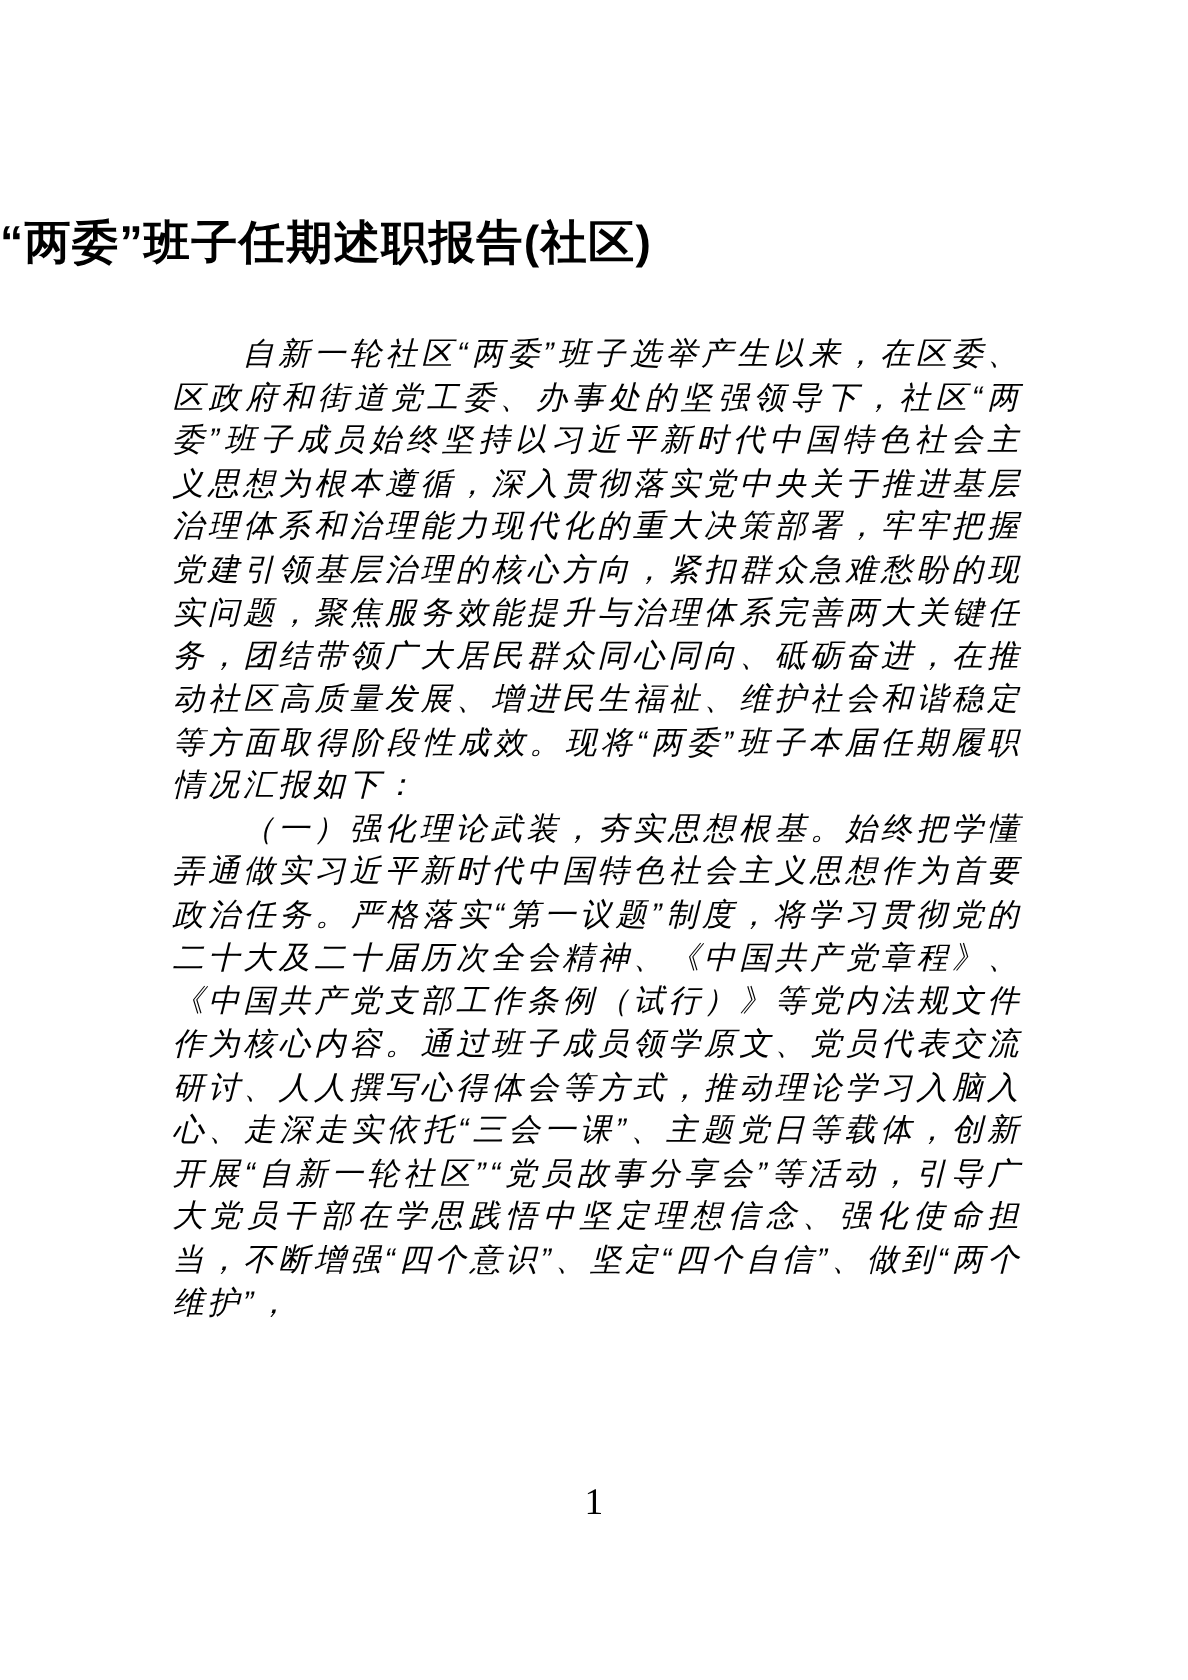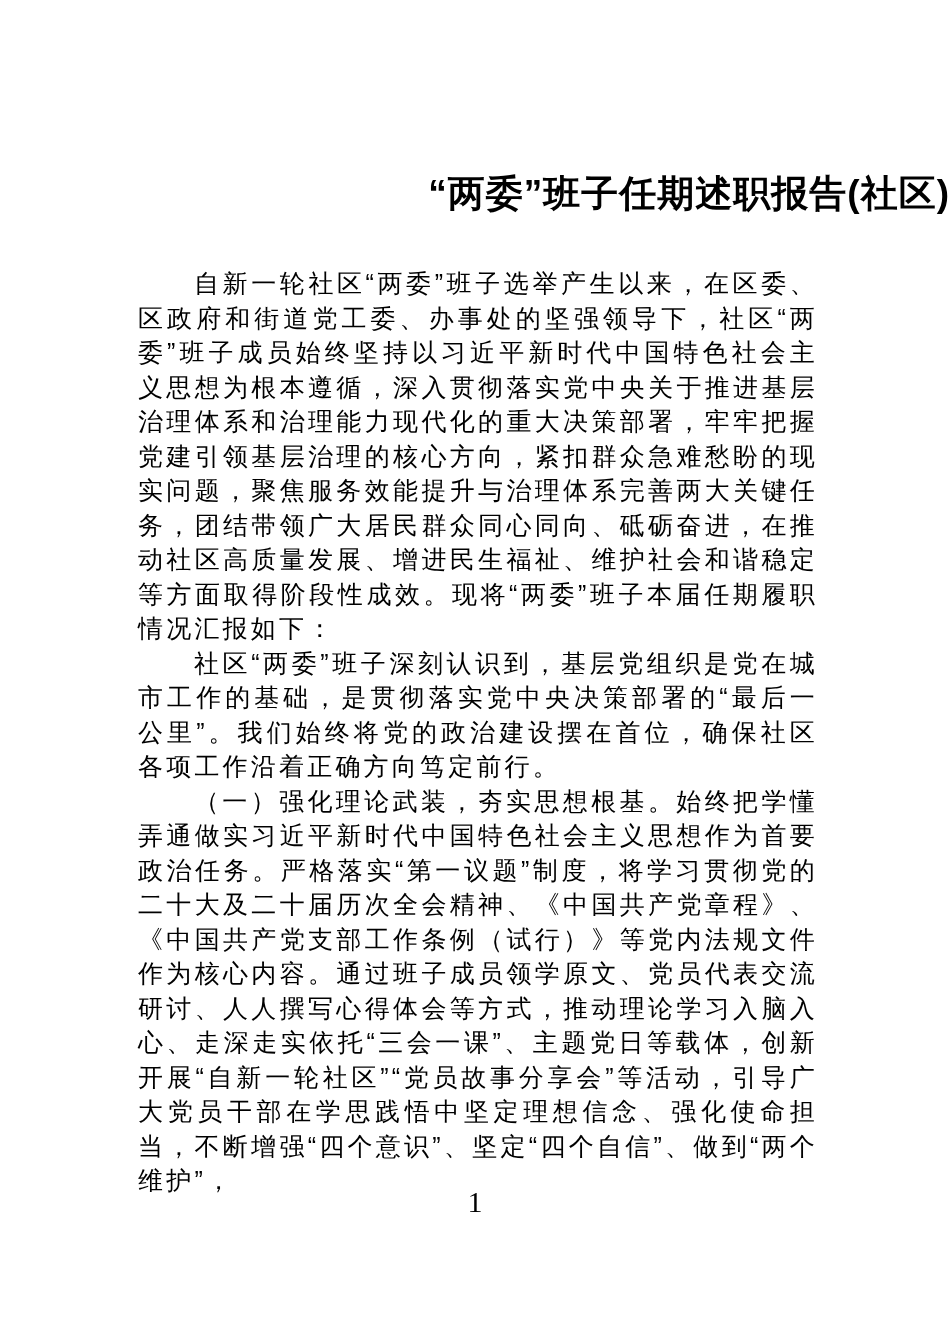--- a/index.html
+++ b/index.html
@@ -11,39 +11,39 @@
     background: #ffffff;
     overflow: hidden;
     font-family: "Liberation Sans", sans-serif;
     color: #000000;
   }
   .doc-title {
     position: absolute;
     top: 170px;
     left: 0;
     width: 950px;
-    text-align: right;
+    text-align: left;
     font-size: 37px;
     line-height: 48px;
     font-weight: 700;
     letter-spacing: 1px;
     white-space: nowrap;
   }
   .doc-body {
     position: absolute;
     top: 266px;
     left: 138px;
     width: 680px;
     font-size: 25px;
     line-height: 34.5px;
     letter-spacing: 3.2px;
     text-align: justify;
     word-break: break-all;
   }
-  .doc-body p { text-indent: 56px; }
+  .doc-body p { text-indent: 56px; font-style: italic; }
   .doc-body p.heading { font-weight: 600; }
   .page-number {
     position: absolute;
     top: 1184px;
     left: 0;
     width: 950px;
     text-align: center;
     font-family: "Liberation Serif", "DejaVu Serif", serif;
     font-size: 30px;
     line-height: 36px;
@@ -51,19 +51,18 @@
 </style>
 </head>
 <body>
 
 <div class="page">
 
   <div class="doc-title">“两委”班子任期述职报告(社区)</div>
 
   <div class="doc-body">
     <p class="para">自新一轮社区“两委”班子选举产生以来，在区委、区政府和街道党工委、办事处的坚强领导下，社区“两委”班子成员始终坚持以习近平新时代中国特色社会主义思想为根本遵循，深入贯彻落实党中央关于推进基层治理体系和治理能力现代化的重大决策部署，牢牢把握党建引领基层治理的核心方向，紧扣群众急难愁盼的现实问题，聚焦服务效能提升与治理体系完善两大关键任务，团结带领广大居民群众同心同向、砥砺奋进，在推动社区高质量发展、增进民生福祉、维护社会和谐稳定等方面取得阶段性成效。现将“两委”班子本届任期履职情况汇报如下：</p>
-    <p class="para">社区“两委”班子深刻认识到，基层党组织是党在城市工作的基础，是贯彻落实党中央决策部署的“最后一公里”。我们始终将党的政治建设摆在首位，确保社区各项工作沿着正确方向笃定前行。</p>
     <p class="para">（一）强化理论武装，夯实思想根基。始终把学懂弄通做实习近平新时代中国特色社会主义思想作为首要政治任务。严格落实“第一议题”制度，将学习贯彻党的二十大及二十届历次全会精神、《中国共产党章程》、《中国共产党支部工作条例（试行）》等党内法规文件作为核心内容。通过班子成员领学原文、党员代表交流研讨、人人撰写心得体会等方式，推动理论学习入脑入心、走深走实依托“三会一课”、主题党日等载体，创新开展“自新一轮社区”“党员故事分享会”等活动，引导广大党员干部在学思践悟中坚定理想信念、强化使命担当，不断增强“四个意识”、坚定“四个自信”、做到“两个维护”，</p>
   </div>
 
   <div class="page-number">1</div>
 
 </div>
 
 </body></html>

